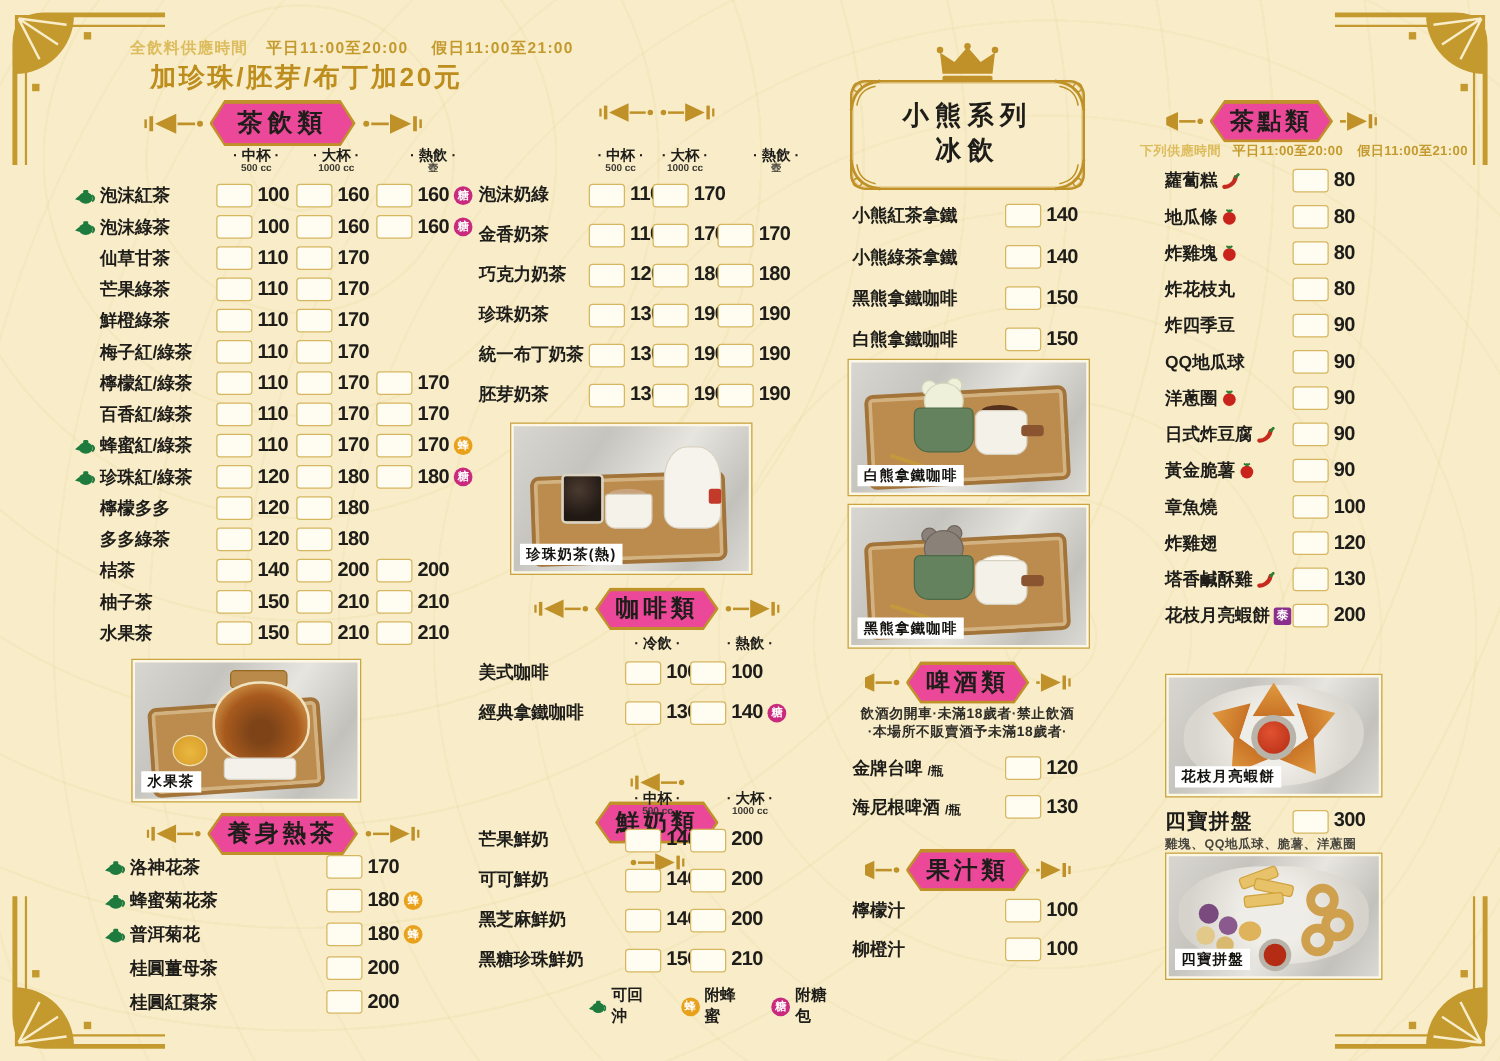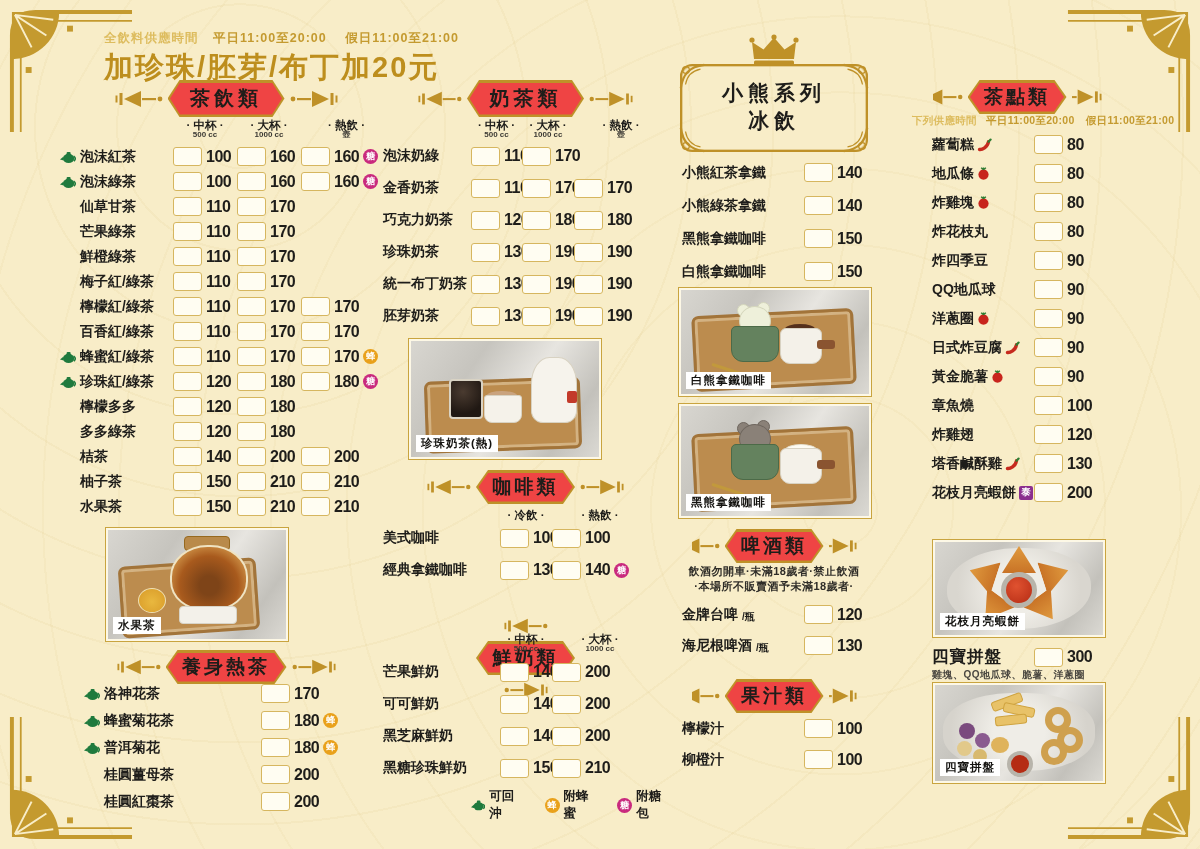--- a/index.html
+++ b/index.html
@@ -16,25 +16,25 @@
   
   .corner{position:absolute;width:128px;height:128px;}
   .c-tl{left:6px;top:6px;}
   .c-tr{right:6px;top:6px;transform:scaleX(-1);}
   .c-bl{left:6px;bottom:6px;transform:scaleY(-1);}
   .c-br{right:6px;bottom:6px;transform:scale(-1,-1);}
   
   .supply{font-size:12.5px;font-weight:bold;color:#c49a2f;letter-spacing:1px;}
   .supply .lbl{color:#ddbc5e;margin-right:10px;}
   .supply .t2{margin-left:14px;}
-  .addon{font-size:29px;font-weight:800;color:#bd8e1d;letter-spacing:2px;}
+  .addon{font-size:21px;font-weight:800;color:#bd8e1d;letter-spacing:2px;margin-left:16px;}
   
   .banner{position:absolute;left:0;right:0;display:flex;align-items:center;justify-content:center;gap:5px;}
   .bbox{clip-path:polygon(12px 0,calc(100% - 12px) 0,100% 50%,calc(100% - 12px) 100%,12px 100%,0 50%);background:#bf9128;padding:2.5px;display:inline-block;}
-  .bin{clip-path:polygon(10px 0,calc(100% - 10px) 0,100% 50%,calc(100% - 10px) 100%,10px 100%,0 50%);background:#ef4444;display:block;padding:2px 20px 3px;font-weight:800;font-size:20px;letter-spacing:4px;white-space:nowrap;}
+  .bin{clip-path:polygon(10px 0,calc(100% - 10px) 0,100% 50%,calc(100% - 10px) 100%,10px 100%,0 50%);background:#ec4899;display:block;padding:2px 20px 3px;font-weight:800;font-size:20px;letter-spacing:4px;white-space:nowrap;}
   .banner.small .bin{font-size:19px;letter-spacing:3px;padding:1px 14px 2px;}
   .orn{display:inline-flex;}
   
   .row{display:grid;align-items:center;}
   .sec-tea .row{grid-template-columns:20px 93px 64px 64px 91px;height:25px;}
   .sec-hottea .row{grid-template-columns:20px 157px 1fr;height:27px;}
   .sec-milktea .row{grid-template-columns:0px 88px 51px 52px 94px;height:32px;}
   .sec-coffee .row{grid-template-columns:0px 117px 52px 96px;height:32px;}
   .sec-milk .row{grid-template-columns:0px 117px 52px 96px;height:32px;}
   .sec-bear .row{grid-template-columns:0px 122px 1fr;height:33px;}
@@ -578,23 +578,20 @@
           </span>
         </div>
       </div>
   </div>
 
   <div class="abs" style="left:383px;top:0;width:285px;height:849px;">
     <div class="banner" style="top:80px;">
       <svg class="orn" width="44" height="20" viewBox="0 0 48 20">
           <use href="#orn-l" transform="translate(48,0) scale(-1,1)"></use>
         </svg>
-      <span class="bbox">
-          <span class="bin">奶茶類</span>
-        </span>
       <svg class="orn" width="44" height="20" viewBox="0 0 48 20">
           <use href="#orn-l"></use>
         </svg>
     </div>
     <div class="abs sec-milktea" style="left:0;top:116px;width:100%;">
       <div class="row hdr">
         <span class="pre"></span>
           <span class="nm"></span>
         <span class="slot">
             <span class="hl">· 中杯 ·</span>

